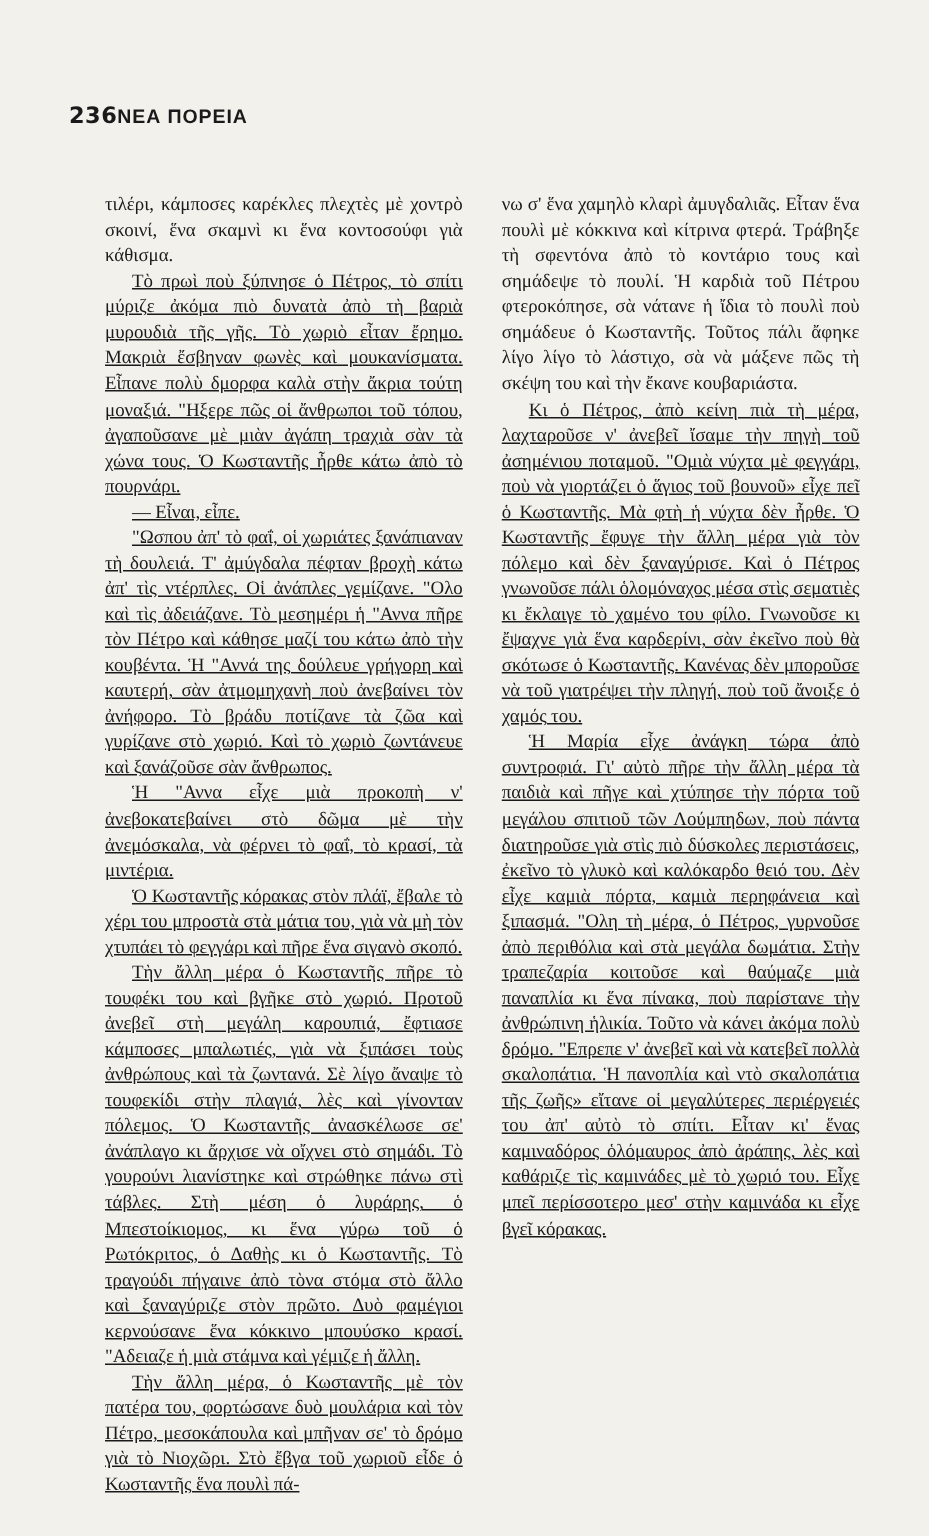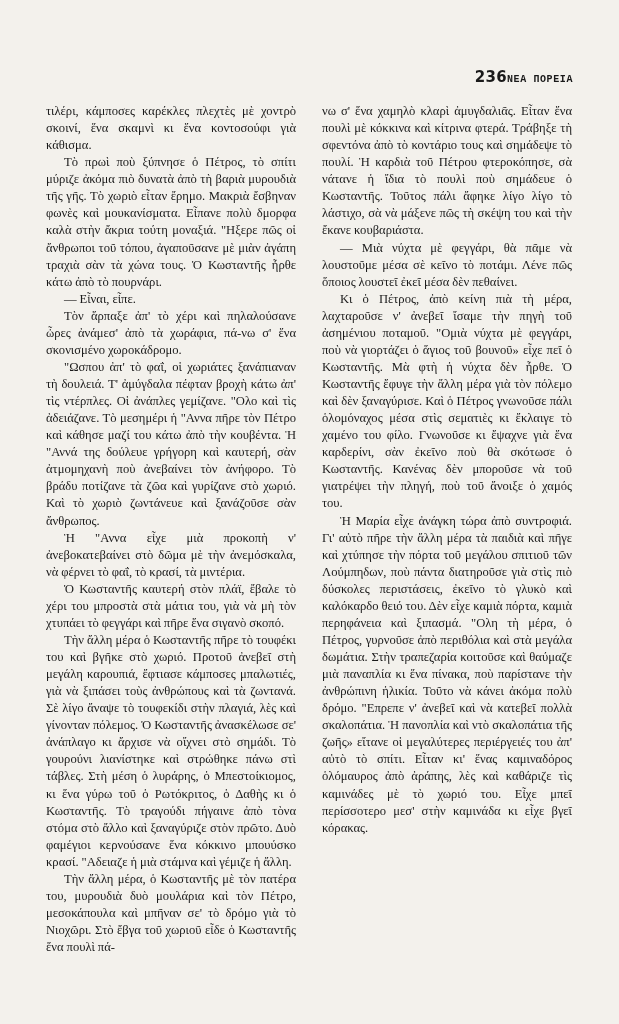--- a/index.html
+++ b/index.html
@@ -16,40 +16,41 @@
   }
   .page {
     position: relative;
     width: 619px;
     height: 1024px;
     box-sizing: border-box;
     padding: 68px 46px 30px 46px;
   }
   .header {
     display: flex;
-    justify-content: flex-end;
+    justify-content: flex-start;
     align-items: baseline;
-    margin-bottom: 17px;
+    margin-bottom: 42px;
   }
   .folio {
     font-family: "DejaVu Sans", sans-serif;
     font-weight: bold;
     font-size: 15px;
     letter-spacing: 0.3px;
   }
   .running-head {
-    font-family: Liberation Mono, monospace;
+    font-family: Liberation Sans, sans-serif;
     font-weight: bold;
-    font-size: 10px;
+    font-size: 13px;
     letter-spacing: 0.6px;
   }
   .columns {
     display: flex;
     gap: 26px;
     align-items: flex-start;
+    margin-left: 24px;
   }
   .col {
     width: 250px;
   }
   p {
     margin: 0;
     font-size: 12.6px;
     line-height: 1.355;
     text-align: justify;
     text-justify: inter-word;
@@ -60,47 +61,46 @@
     text-indent: 18px;
   }
   p.noind {
     text-indent: 0;
   }
   p.dash {
     text-indent: 18px;
   }
   .col p + p {
     margin-top: 0px;
+    text-decoration: underline;
   }
 </style>
 </head>
 <body>
 
 <div class="page">
 
   <div class="header">
     <div class="folio">236</div>
     <div class="running-head">ΝΕΑ ΠΟΡΕΙΑ</div>
   </div>
 
   <div class="columns">
 
     <div class="col">
       <p class="noind">τιλέρι, κάμποσες καρέκλες πλεχτὲς μὲ χοντρὸ σκοινί, ἕνα σκαμνὶ κι ἕνα κοντοσούφι γιὰ κάθισμα.</p>
       <p class="ind">Τὸ πρωὶ ποὺ ξύπνησε ὁ Πέτρος, τὸ σπίτι μύριζε ἀκόμα πιὸ δυνατὰ ἀπὸ τὴ βαριὰ μυρουδιὰ τῆς γῆς. Τὸ χωριὸ εἶταν ἔρημο. Μακριὰ ἔσβηναν φωνὲς καὶ μουκανίσματα. Εἶπανε πολὺ δμορφα καλὰ στὴν ἄκρια τούτη μοναξιά. "Ηξερε πῶς οἱ ἄνθρωποι τοῦ τόπου, ἀγαποῦσανε μὲ μιὰν ἀγάπη τραχιὰ σὰν τὰ χώνα τους. Ὁ Κωσταντῆς ἦρθε κάτω ἀπὸ τὸ πουρνάρι.</p>
       <p class="dash">— Εἶναι, εἶπε.</p>
-      <p class="ind">Τὸν ἅρπαξε ἀπ' τὸ χέρι καὶ πηλαλούσανε ὦρες ἀνάμεσ' ἀπὸ τὰ χωράφια, πά-νω σ' ἕνα σκονισμένο χωροκάδρομο.</p>
       <p class="ind">"Ωσπου ἀπ' τὸ φαΐ, οἱ χωριάτες ξανάπιαναν τὴ δουλειά. Τ' ἀμύγδαλα πέφταν βροχὴ κάτω ἀπ' τὶς ντέρπλες. Οἱ ἀνάπλες γεμίζανε. "Ολο καὶ τὶς ἀδειάζανε. Τὸ μεσημέρι ἡ "Αννα πῆρε τὸν Πέτρο καὶ κάθησε μαζί του κάτω ἀπὸ τὴν κουβέντα. Ἡ "Αννά της δούλευε γρήγορη καὶ καυτερή, σὰν ἀτμομηχανὴ ποὺ ἀνεβαίνει τὸν ἀνήφορο. Τὸ βράδυ ποτίζανε τὰ ζῶα καὶ γυρίζανε στὸ χωριό. Καὶ τὸ χωριὸ ζωντάνευε καὶ ξανάζοῦσε σὰν ἄνθρωπος.</p>
       <p class="ind">Ἡ "Αννα εἶχε μιὰ προκοπὴ ν' ἀνεβοκατεβαίνει στὸ δῶμα μὲ τὴν ἀνεμόσκαλα, νὰ φέρνει τὸ φαΐ, τὸ κρασί, τὰ μιντέρια.</p>
-      <p class="ind">Ὁ Κωσταντῆς καυτερή στὸν πλάϊ, ἔβαλε τὸ χέρι του μπροστὰ στὰ μάτια του, γιὰ νὰ μὴ τὸν χτυπάει τὸ φεγγάρι καὶ πῆρε ἕνα σιγανὸ σκοπό.</p>
+      <p class="ind">Ὁ Κωσταντῆς κόρακας στὸν πλάϊ, ἔβαλε τὸ χέρι του μπροστὰ στὰ μάτια του, γιὰ νὰ μὴ τὸν χτυπάει τὸ φεγγάρι καὶ πῆρε ἕνα σιγανὸ σκοπό.</p>
       <p class="ind">Τὴν ἄλλη μέρα ὁ Κωσταντῆς πῆρε τὸ τουφέκι του καὶ βγῆκε στὸ χωριό. Προτοῦ ἀνεβεῖ στὴ μεγάλη καρουπιά, ἔφτιασε κάμποσες μπαλωτιές, γιὰ νὰ ξιπάσει τοὺς ἀνθρώπους καὶ τὰ ζωντανά. Σὲ λίγο ἄναψε τὸ τουφεκίδι στὴν πλαγιά, λὲς καὶ γίνονταν πόλεμος. Ὁ Κωσταντῆς ἀνασκέλωσε σε' ἀνάπλαγο κι ἄρχισε νὰ οἴχνει στὸ σημάδι. Τὸ γουρούνι λιανίστηκε καὶ στρώθηκε πάνω στὶ τάβλες. Στὴ μέση ὁ λυράρης, ὁ Μπεστοίκιομος, κι ἕνα γύρω τοῦ ὁ Ρωτόκριτος, ὁ Δαθὴς κι ὁ Κωσταντῆς. Τὸ τραγούδι πήγαινε ἀπὸ τὸνα στόμα στὸ ἄλλο καὶ ξαναγύριζε στὸν πρῶτο. Δυὸ φαμέγιοι κερνούσανε ἕνα κόκκινο μπουύσκο κρασί. "Αδειαζε ἡ μιὰ στάμνα καὶ γέμιζε ἡ ἄλλη.</p>
-      <p class="ind">Τὴν ἄλλη μέρα, ὁ Κωσταντῆς μὲ τὸν πατέρα του, μυρουδιὰ δυὸ μουλάρια καὶ τὸν Πέτρο, μεσοκάπουλα καὶ μπῆναν σε' τὸ δρόμο γιὰ τὸ Νιοχῶρι. Στὸ ἔβγα τοῦ χωριοῦ εἶδε ὁ Κωσταντῆς ἕνα πουλὶ πά-</p>
+      <p class="ind">Τὴν ἄλλη μέρα, ὁ Κωσταντῆς μὲ τὸν πατέρα του, φορτώσανε δυὸ μουλάρια καὶ τὸν Πέτρο, μεσοκάπουλα καὶ μπῆναν σε' τὸ δρόμο γιὰ τὸ Νιοχῶρι. Στὸ ἔβγα τοῦ χωριοῦ εἶδε ὁ Κωσταντῆς ἕνα πουλὶ πά-</p>
     </div>
 
     <div class="col">
       <p class="noind">νω σ' ἕνα χαμηλὸ κλαρὶ ἀμυγδαλιᾶς. Εἶταν ἕνα πουλὶ μὲ κόκκινα καὶ κίτρινα φτερά. Τράβηξε τὴ σφεντόνα ἀπὸ τὸ κοντάριο τους καὶ σημάδεψε τὸ πουλί. Ἡ καρδιὰ τοῦ Πέτρου φτεροκόπησε, σὰ νάτανε ἡ ἴδια τὸ πουλὶ ποὺ σημάδευε ὁ Κωσταντῆς. Τοῦτος πάλι ἄφηκε λίγο λίγο τὸ λάστιχο, σὰ νὰ μάξενε πῶς τὴ σκέψη του καὶ τὴν ἔκανε κουβαριάστα.</p>
-      <p class="dash">— Μιὰ νύχτα μὲ φεγγάρι, θὰ πᾶμε νὰ λουστοῦμε μέσα σὲ κεῖνο τὸ ποτάμι. Λένε πῶς ὅποιος λουστεῖ ἐκεῖ μέσα δὲν πεθαίνει.</p>
       <p class="ind">Κι ὁ Πέτρος, ἀπὸ κείνη πιὰ τὴ μέρα, λαχταροῦσε ν' ἀνεβεῖ ἴσαμε τὴν πηγὴ τοῦ ἀσημένιου ποταμοῦ. "Ομιὰ νύχτα μὲ φεγγάρι, ποὺ νὰ γιορτάζει ὁ ἅγιος τοῦ βουνοῦ» εἶχε πεῖ ὁ Κωσταντῆς. Μὰ φτὴ ἡ νύχτα δὲν ἦρθε. Ὁ Κωσταντῆς ἔφυγε τὴν ἄλλη μέρα γιὰ τὸν πόλεμο καὶ δὲν ξαναγύρισε. Καὶ ὁ Πέτρος γνωνοῦσε πάλι ὁλομόναχος μέσα στὶς σεματιὲς κι ἔκλαιγε τὸ χαμένο του φίλο. Γνωνοῦσε κι ἔψαχνε γιὰ ἕνα καρδερίνι, σὰν ἐκεῖνο ποὺ θὰ σκότωσε ὁ Κωσταντῆς. Κανένας δὲν μποροῦσε νὰ τοῦ γιατρέψει τὴν πληγή, ποὺ τοῦ ἄνοιξε ὁ χαμός του.</p>
       <p class="ind">Ἡ Μαρία εἶχε ἀνάγκη τώρα ἀπὸ συντροφιά. Γι' αὐτὸ πῆρε τὴν ἄλλη μέρα τὰ παιδιὰ καὶ πῆγε καὶ χτύπησε τὴν πόρτα τοῦ μεγάλου σπιτιοῦ τῶν Λούμπηδων, ποὺ πάντα διατηροῦσε γιὰ στὶς πιὸ δύσκολες περιστάσεις, ἐκεῖνο τὸ γλυκὸ καὶ καλόκαρδο θειό του. Δὲν εἶχε καμιὰ πόρτα, καμιὰ περηφάνεια καὶ ξιπασμά. "Ολη τὴ μέρα, ὁ Πέτρος, γυρνοῦσε ἀπὸ περιθόλια καὶ στὰ μεγάλα δωμάτια. Στὴν τραπεζαρία κοιτοῦσε καὶ θαύμαζε μιὰ παναπλία κι ἕνα πίνακα, ποὺ παρίστανε τὴν ἀνθρώπινη ἡλικία. Τοῦτο νὰ κάνει ἀκόμα πολὺ δρόμο. "Επρεπε ν' ἀνεβεῖ καὶ νὰ κατεβεῖ πολλὰ σκαλοπάτια. Ἡ πανοπλία καὶ ντὸ σκαλοπάτια τῆς ζωῆς» εἴτανε οἱ μεγαλύτερες περιέργειές του ἀπ' αὐτὸ τὸ σπίτι. Εἶταν κι' ἕνας καμιναδόρος ὁλόμαυρος ἀπὸ ἀράπης, λὲς καὶ καθάριζε τὶς καμινάδες μὲ τὸ χωριό του. Εἶχε μπεῖ περίσσοτερο μεσ' στὴν καμινάδα κι εἶχε βγεῖ κόρακας.</p>
     </div>
 
   </div>
 </div>
 
 </body></html>

